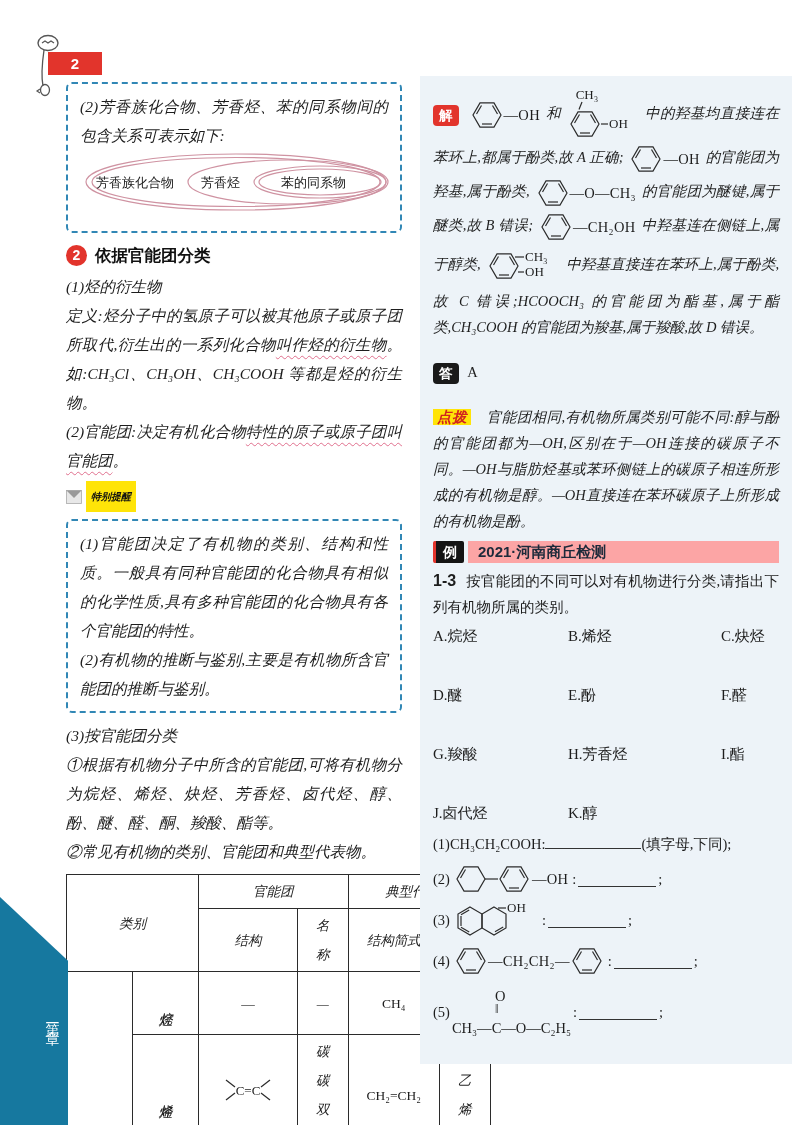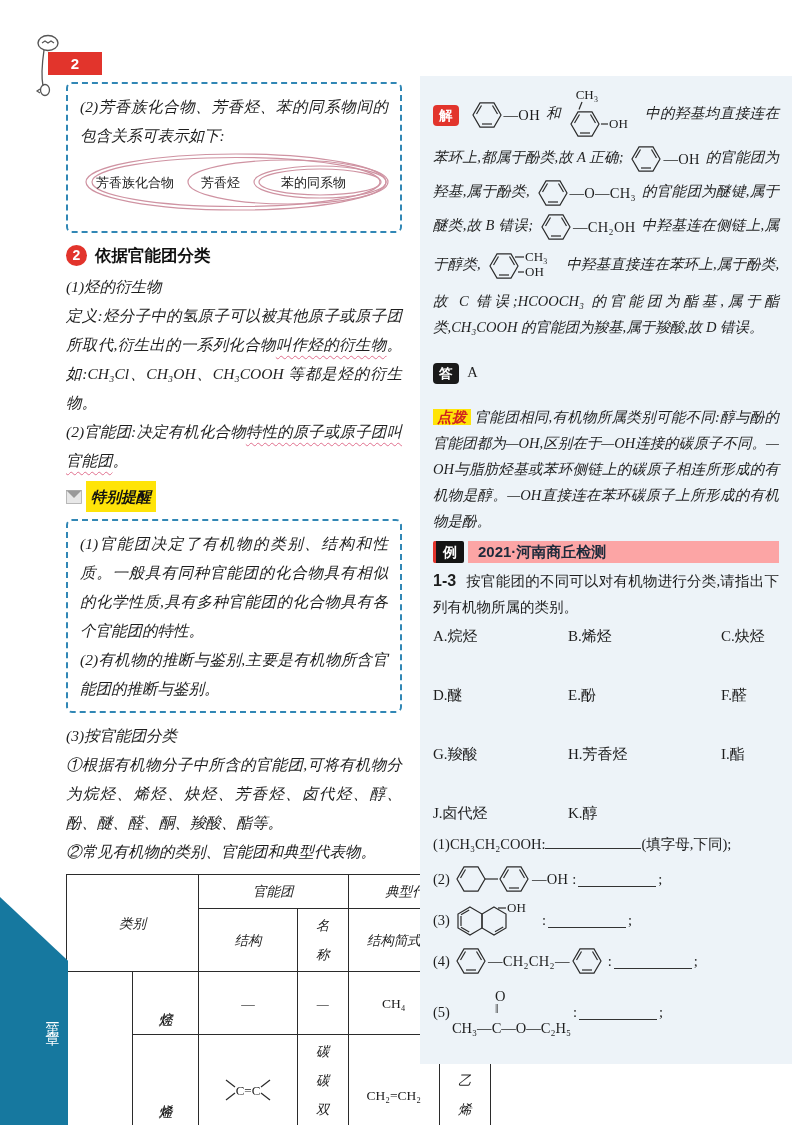--- a/index.html
+++ b/index.html
@@ -16,21 +16,21 @@
   .dash-box{border:2px dashed #3187b5;border-radius:6px;padding:8px 12px 8px;margin-bottom:8px;}
   .kai{font-style:italic;}
   .wavy{text-decoration:underline wavy #e0708e;text-decoration-thickness:1px;text-underline-offset:5px;}
   .sec-head{display:flex;align-items:center;gap:8px;margin:8px 0 2px;
             font-family:"Liberation Sans",sans-serif;font-weight:bold;font-size:16.5px;color:#111;}
   .sec-num{flex:0 0 auto;width:21px;height:21px;border-radius:50%;background:#e2342c;color:#fff;
            text-align:center;line-height:21px;font-size:14px;}
   .para{margin:0;}
   .special-row{display:flex;align-items:center;gap:4px;margin:6px 0 7px;}
   .hl-label{background:#ffe408;color:#111;font-family:"Liberation Sans",sans-serif;
-            font-weight:bold;font-style:italic;font-size:15px;padding:1px 5px;}
+            font-weight:bold;font-style:italic;font-size:10px;padding:1px 5px;}
 
   
   table.cls-table{border-collapse:collapse;width:100%;margin-top:8px;font-size:13.5px;text-align:center;}
   .cls-table td,.cls-table th{border:1.4px solid #2b2b2b;padding:2px 18px;font-weight:normal;}
   .cls-table .khead{font-style:italic;}
   .vtext{writing-mode:vertical-rl;text-orientation:upright;letter-spacing:2px;margin:0 auto;font-style:italic;}
   .c-side{width:20px;} .c-cls{width:30px;} .c-struct{width:94px;text-align:center;} .c-gn{width:54px;}
   .c-frm{width:90px;} .c-rn{width:44px;}
   .rh1{height:26px;} .row-a{height:46px;} .row-b{height:58px;} .row-c{height:58px;} .row-d{height:64px;}
 
@@ -38,21 +38,21 @@
   .col-right{position:absolute;left:420px;top:76px;width:372px;height:988px;background:#edf3f8;
              padding:12px 13px;box-sizing:border-box;font-size:14.5px;line-height:26px;
              text-align:justify;overflow:hidden;}
   .badge-red{display:inline-block;background:#e2342c;color:#fff;border-radius:4px;
              font-family:"Liberation Sans",sans-serif;font-weight:bold;font-size:13.5px;
              line-height:19px;padding:1px 6px;margin-right:5px;vertical-align:middle;font-style:normal;}
   .badge-black{display:inline-block;background:#1a1a1a;color:#fff;border-radius:4px;
              font-family:"Liberation Sans",sans-serif;font-weight:bold;font-size:13.5px;
              line-height:19px;padding:1px 6px;margin-right:6px;vertical-align:middle;}
   .hl-tip{background:#ffe408;color:#d2231f;font-family:"Liberation Sans",sans-serif;
-          font-weight:bold;font-style:italic;padding:0 4px;margin-right:4px;}
+          font-weight:bold;font-style:italic;padding:0 4px;margin-right:16px;}
   .answer-line{margin:19px 0;}
   .example-row{display:flex;align-items:stretch;margin:7px 0 5px;}
   .li-badge{background:#141414;color:#fff;border-left:3px solid #e2342c;border-radius:2px;
             font-family:"Liberation Sans",sans-serif;font-weight:bold;font-size:14px;
             line-height:22px;padding:0 7px;}
   .source-strip{flex:1;background:#fca5a5;color:#1d2a3a;font-family:"Liberation Sans",sans-serif;
             font-weight:bold;font-size:15px;line-height:22px;padding:0 10px;margin-left:4px;}
   .qnum{font-family:"Liberation Sans",sans-serif;font-weight:bold;font-size:16px;margin-right:10px;}
   .options{display:grid;grid-template-columns:104px 122px 1fr;row-gap:2px;margin:2px 0 4px;font-size:15px;line-height:28px;gap:31px;}
   .item-line{display:flex;align-items:center;flex-wrap:wrap;margin:5px 0;column-gap:2px;}

